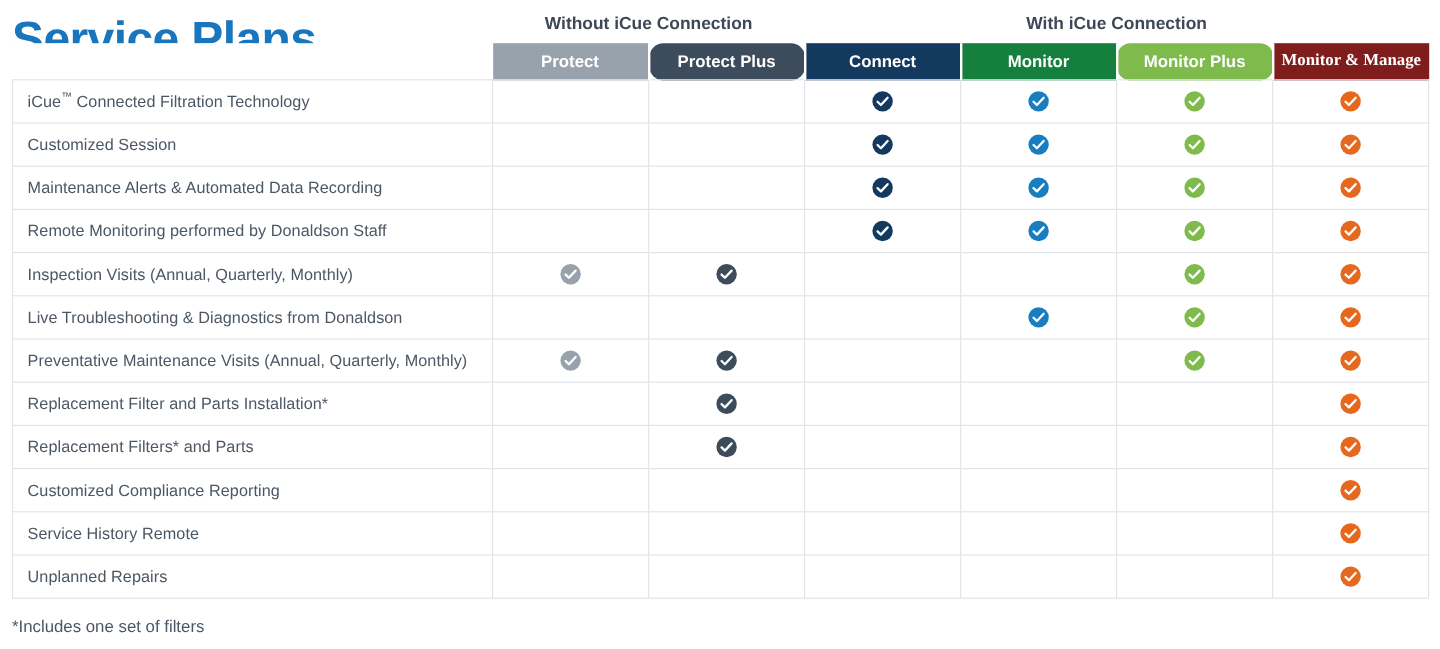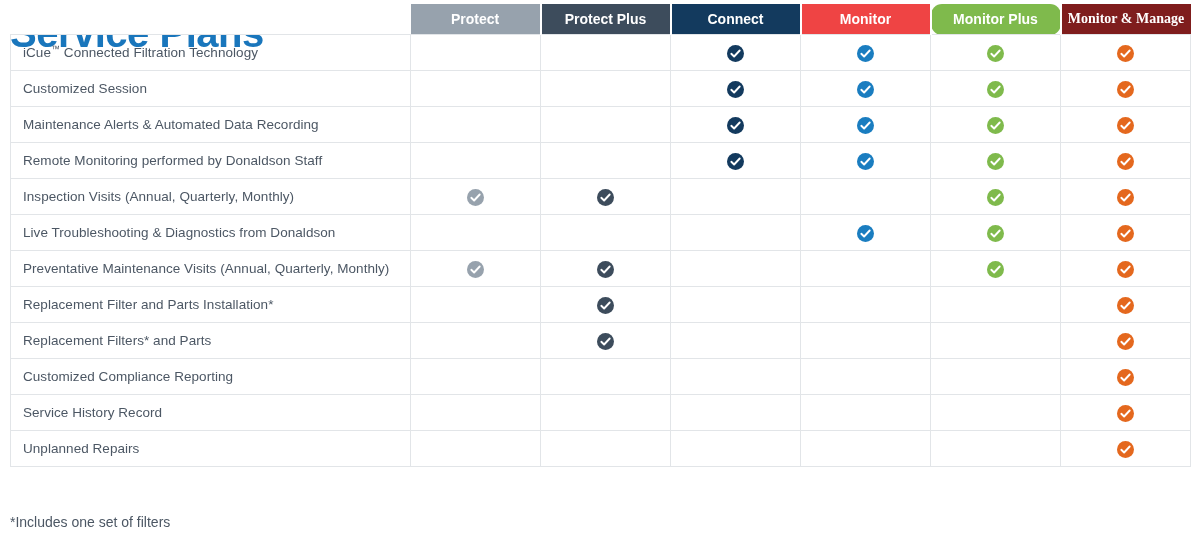--- a/index.html
+++ b/index.html
@@ -151,26 +151,31 @@
     <colgroup>
       <col class="c-feature">
       <col class="c-plan">
         <col class="c-plan">
         <col class="c-plan">
       <col class="c-plan">
         <col class="c-plan">
         <col class="c-plan">
     </colgroup>
     <thead>
+      <tr class="group-row" id="group-row">
+          <th colspan="1" class="group-blank"></th>
+          <th colspan="2" class="group-band">Without iCue Connection</th>
+          <th colspan="4" class="group-band last">With iCue Connection</th>
+        </tr>
       <tr class="plan-row" id="plan-row">
           <th class="plan-blank"></th>
           <th style="background: rgb(151, 162, 173);">Protect</th>
-          <th style="background: rgb(61, 76, 92);">Protect Plus</th>
+          <th style="background: rgb(61, 76, 92); border-radius: 12px;">Protect Plus</th>
           <th style="background: rgb(19, 58, 94);">Connect</th>
-          <th style="background: #ef4444;">Monitor</th>
+          <th style="background: #15803d;">Monitor</th>
           <th style="background: rgb(127, 186, 76); border-radius: 11px;">Monitor Plus</th>
           <th class="last" style="background: #7f1d1d; font-family: Liberation Serif, serif;">Monitor &amp; Manage</th>
         </tr>
     </thead>
     <tbody id="table-body">
         <tr>
           <td class="feature">iCue<sup class="tm">™</sup> Connected Filtration Technology</td>
           <td class="cell"><span class="check-none"></span></td>
           <td class="cell"><span class="check-none"></span></td>
           <td class="cell"><span class="check" style="background: rgb(19, 58, 94);"><svg viewBox="0 0 17 17" aria-hidden="true">
@@ -317,21 +322,21 @@
           <td class="cell"><span class="check-none"></span></td>
           <td class="cell"><span class="check-none"></span></td>
           <td class="cell"><span class="check-none"></span></td>
           <td class="cell"><span class="check-none"></span></td>
           <td class="cell"><span class="check-none"></span></td>
           <td class="cell"><span class="check" style="background: rgb(228, 104, 30);"><svg viewBox="0 0 17 17" aria-hidden="true">
                 <path d="M4.3 8.8 L7.1 11.5 L12.7 5.5" fill="none" stroke="#ffffff" stroke-width="1.9" stroke-linecap="round" stroke-linejoin="round"></path>
               </svg></span></td>
         </tr>
         <tr>
-          <td class="feature">Service History Record</td>
+          <td class="feature">Service History Remote</td>
           <td class="cell"><span class="check-none"></span></td>
           <td class="cell"><span class="check-none"></span></td>
           <td class="cell"><span class="check-none"></span></td>
           <td class="cell"><span class="check-none"></span></td>
           <td class="cell"><span class="check-none"></span></td>
           <td class="cell"><span class="check" style="background: rgb(228, 104, 30);"><svg viewBox="0 0 17 17" aria-hidden="true">
                 <path d="M4.3 8.8 L7.1 11.5 L12.7 5.5" fill="none" stroke="#ffffff" stroke-width="1.9" stroke-linecap="round" stroke-linejoin="round"></path>
               </svg></span></td>
         </tr>
         <tr>

